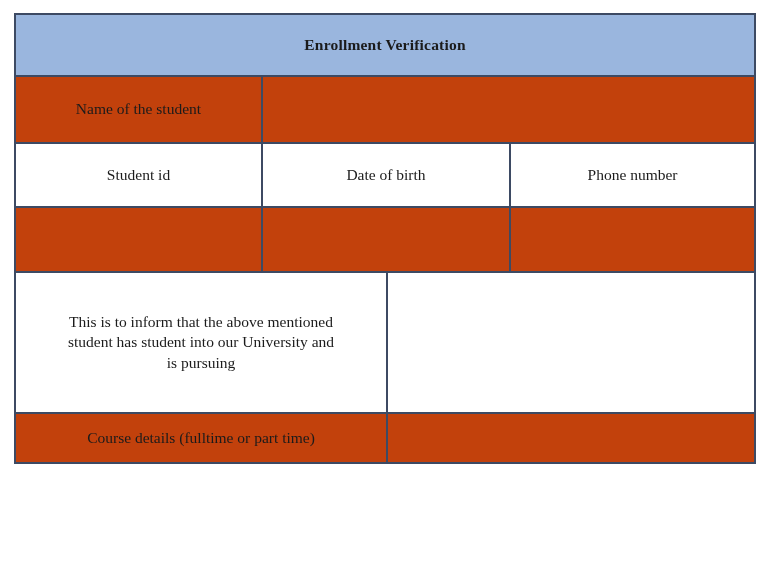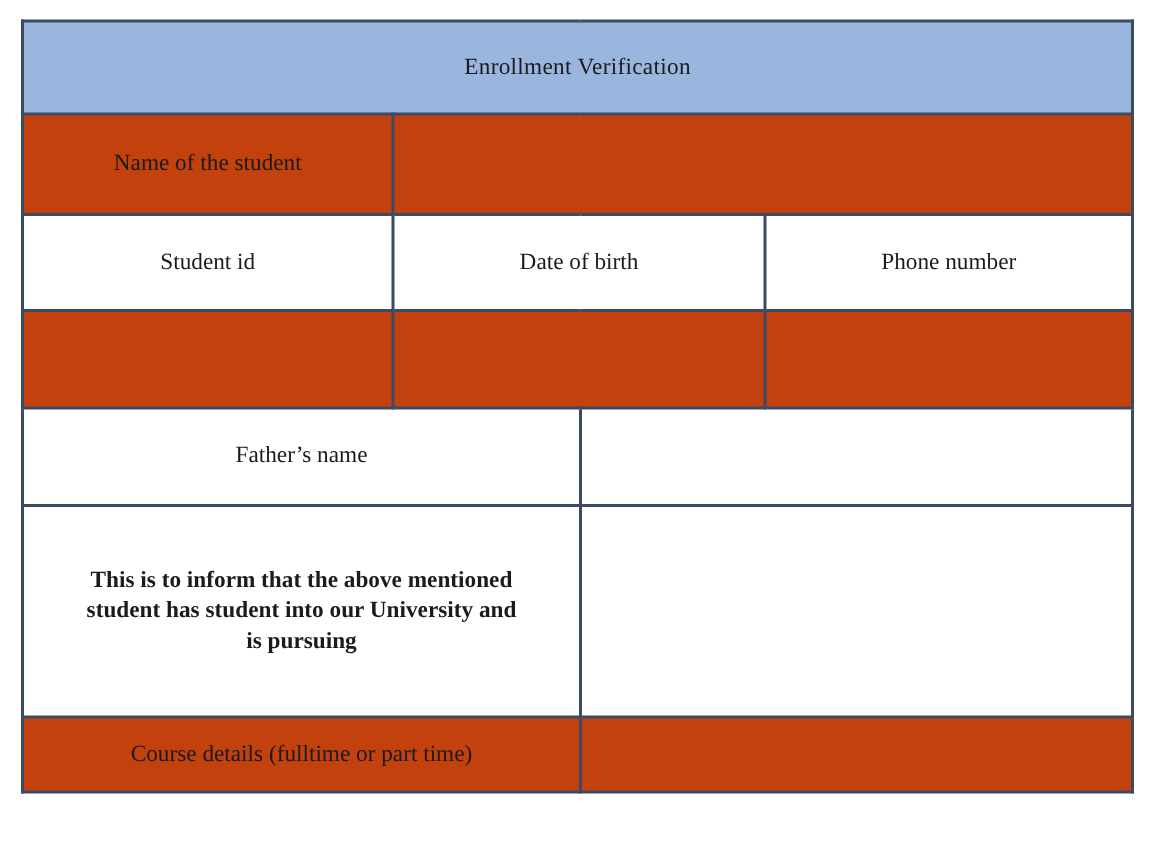--- a/index.html
+++ b/index.html
@@ -42,21 +42,21 @@
     background: #c2410c;
     font-size: 15.5px;
     line-height: 1.3;
     color: #1b1b1b;
   }
 
   
   .title-cell {
     background: #9ab6de !important;
     height: 60px;
-    font-weight: normal;
+    font-weight: bold;
     font-size: 22px;
     letter-spacing: 0.2px;
     color: #16171a;
   }
 
   
   td.white {
     background: #ffffff !important;
   }
 
@@ -67,21 +67,20 @@
   .row-h-65 { height: 65px; }
   .row-h-62 { height: 62px; }
   .row-h-63 { height: 63px; }
   .row-h-139 { height: 139px; }
   .row-h-48 { height: 48px; }
 
   .statement {
     line-height: 2.25;
     padding: 8px 14px;
     font-size: 15.5px;
-    font-weight: bold;
   }
   .statement .line {
     display: block;
   }
 
   .blank { }
 </style>
 </head>
 <body>
 
@@ -110,24 +109,20 @@
         <td class="label-cell white row-h-62" colspan="2">Date of birth</td>
         <td class="label-cell white row-h-62">Phone number</td>
       </tr>
 
       <tr>
         <td class="blank row-h-63"></td>
         <td class="blank row-h-63" colspan="2"></td>
         <td class="blank row-h-63"></td>
       </tr>
 
-      <tr>
-        <td class="label-cell white row-h-63" colspan="2">Father’s name</td>
-        <td class="blank white row-h-63" colspan="2"></td>
-      </tr>
 
 
       <tr>
         <td class="statement white row-h-139" colspan="2">
           <span class="line">This is to inform that the above mentioned</span>
           <span class="line">student has student into our University and</span>
           <span class="line">is pursuing</span>
         </td>
         <td class="blank white row-h-139" colspan="2"></td>
       </tr>

